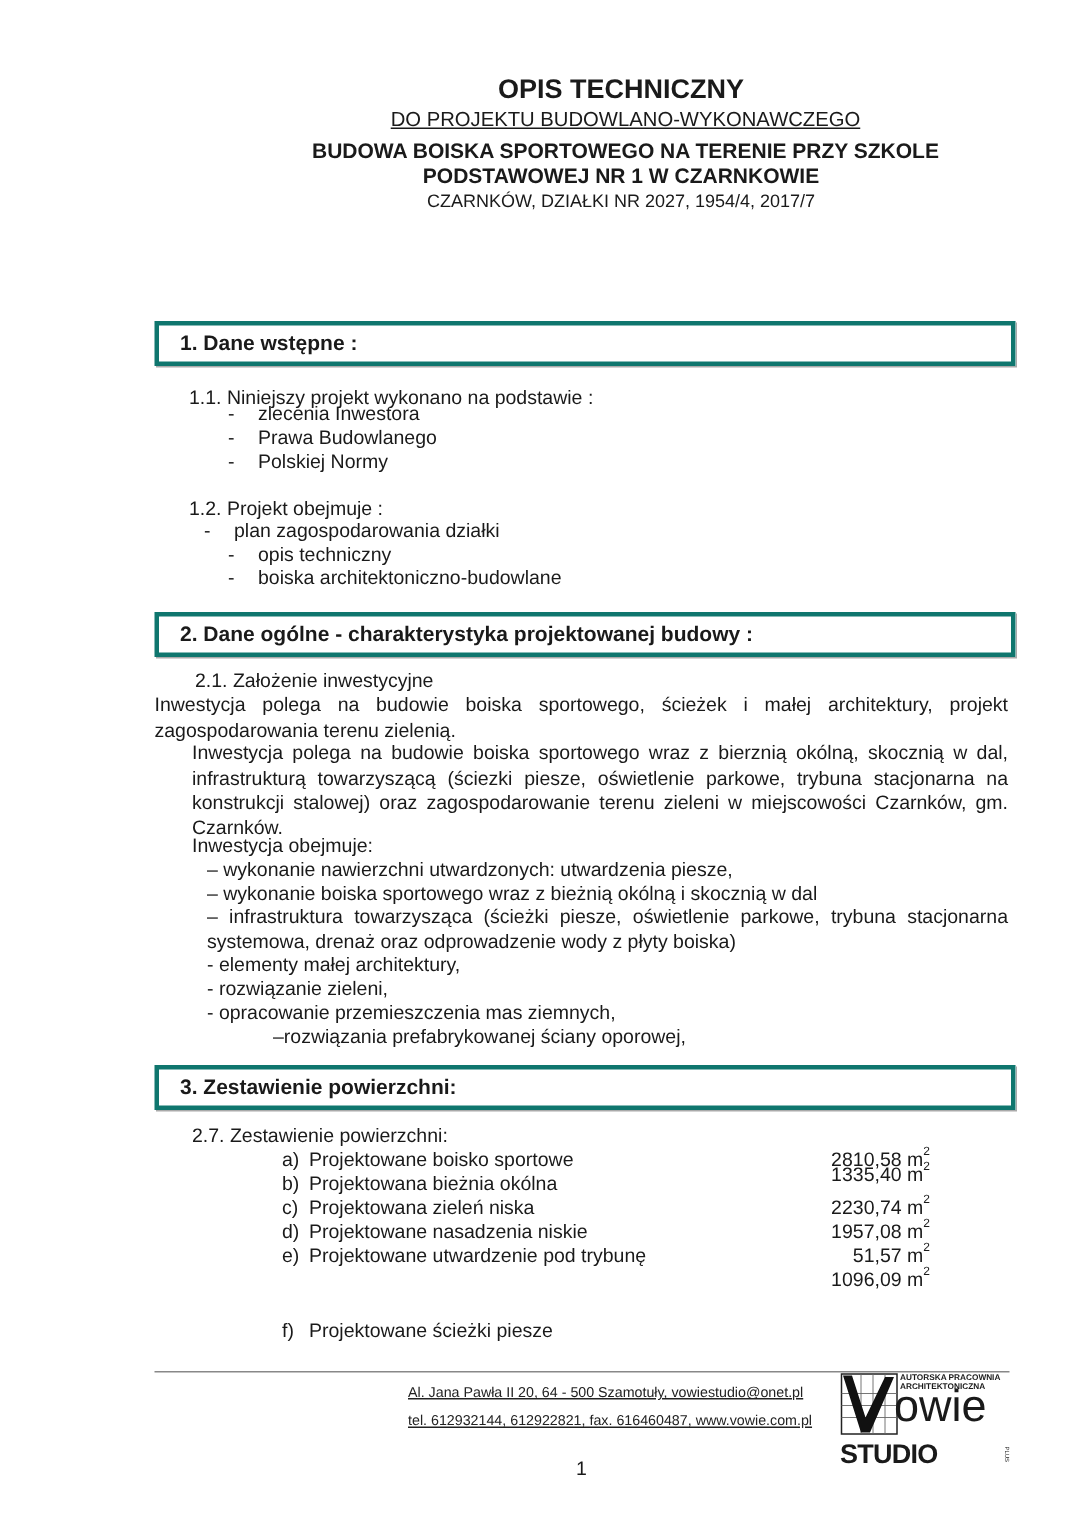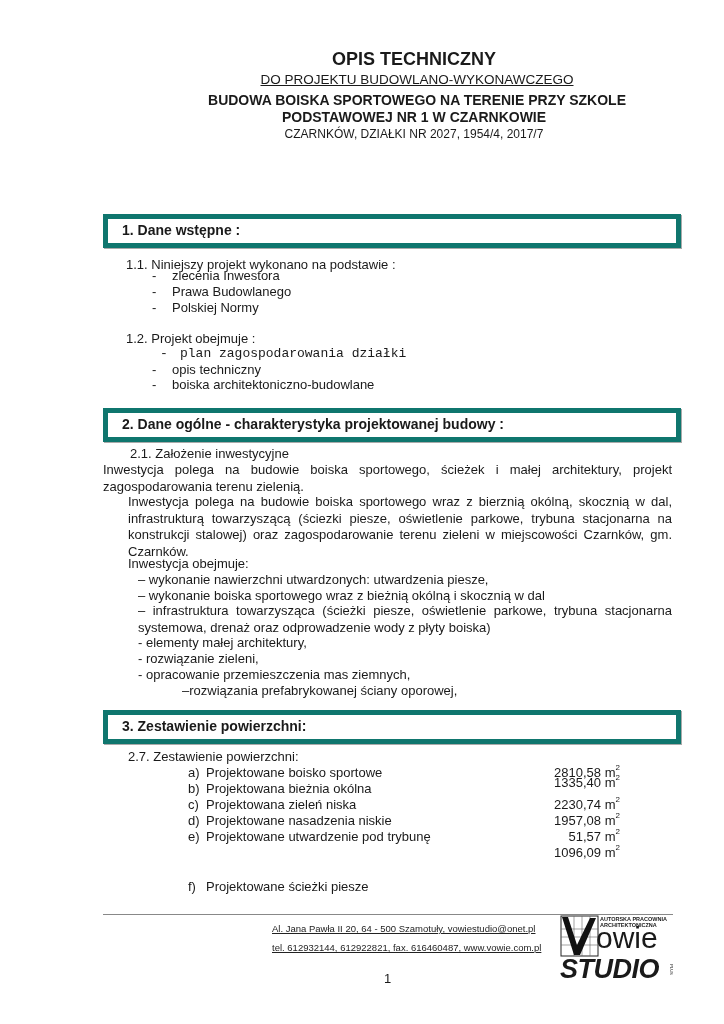--- a/index.html
+++ b/index.html
@@ -7,21 +7,21 @@
          font-family: "Liberation Sans", sans-serif; color: #1a1a1a; }
   .abs { position: absolute; white-space: nowrap; }
   .title { left: 0; width: 724px; text-align: center; }
   #t1 { top: 49px; font-size: 18px; font-weight: bold; left: 52px; }
   #t2 { top: 72px; font-size: 13.5px; text-decoration: underline; left: 55px; }
   #t3 { top: 92px; font-size: 14px; font-weight: bold; left: 55px; }
   #t4 { top: 109px; font-size: 14px; font-weight: bold; left: 52px; }
   #t5 { top: 127px; font-size: 12px; left: 52px; }
 
   .box { position: absolute; left: 103px; width: 568px; height: 24px;
-         border: 5px solid #0f766e; box-shadow: 1px 1px 0 #aaa; }
+         border: 3px solid #0f766e; box-shadow: 1px 1px 0 #aaa; }
   .box span { position: absolute; left: 14px; top: 3px; font-size: 14px; font-weight: bold; }
 
   .t { font-size: 13px; line-height: 16px; }
   .dash { display: inline-block; width: 20px; }
   .row { position: absolute; font-size: 13px; }
   .val { position: absolute; right: 104px; font-size: 13px; text-align: right; }
   sup { font-size: 8px; vertical-align: top; position: relative; top: -2px; }
 
   .just { position: absolute; font-size: 13px; line-height: 16.5px; text-align: justify; }
 
@@ -41,21 +41,21 @@
 
 <div class="box" style="top:214px;">
   <span>1.  Dane wstępne :</span>
 </div>
 <div class="abs t" style="left:126px; top:257px;">1.1. Niniejszy projekt wykonano na podstawie :</div>
 <div class="abs t" style="left:152px; top:268px;"><span class="dash">-</span><span>zlecenia Inwestora</span></div>
 <div class="abs t" style="left:152px; top:284px;"><span class="dash">-</span><span>Prawa Budowlanego</span></div>
 <div class="abs t" style="left:152px; top:300px;"><span class="dash">-</span><span>Polskiej Normy</span></div>
 
 <div class="abs t" style="left:126px; top:331px;">1.2. Projekt obejmuje :</div>
-<div class="abs t" style="left:160px; top:346px;font-family:Liberation Mono, monospace;"><span class="dash">-</span><span>plan zagospodarowania działki</span></div>
+<div class="abs t" style="left:136px; top:346px;"><span class="dash">-</span><span>plan zagospodarowania działki</span></div>
 <div class="abs t" style="left:152px; top:362px;"><span class="dash">-</span><span>opis techniczny</span></div>
 <div class="abs t" style="left:152px; top:377px;"><span class="dash">-</span><span>boiska architektoniczno-budowlane</span></div>
 
 <div class="box" style="top:408px;">
   <span>2.  Dane ogólne - charakterystyka projektowanej budowy :</span>
 </div>
 <div class="abs t" style="left:130px; top:446px;">2.1. Założenie inwestycyjne</div>
 <div class="just" style="left:103px; top:462px; width:569px;">Inwestycja polega na budowie boiska sportowego, ścieżek i małej architektury,  projekt zagospodarowania terenu zielenią.</div>
 <div class="just" style="left:128px; top:494px; width:544px;">Inwestycja polega na budowie boiska sportowego wraz z bierznią okólną, skocznią w dal, infrastrukturą towarzyszącą (ściezki piesze, oświetlenie parkowe, trybuna stacjonarna na konstrukcji stalowej) oraz zagospodarowanie terenu zieleni  w miejscowości Czarnków, gm. Czarnków.</div>
 <div class="abs t" style="left:128px; top:556px;">Inwestycja obejmuje:</div>
@@ -108,15 +108,15 @@
       <line x1="1" y1="22" x2="38" y2="22"></line>
         <line x1="1" y1="30" x2="38" y2="30"></line>
     </g>
     <path d="M2 2 L14 40 L20 40 L36 3 L30 3 L17 30 L8 2 Z" fill="#111"></path>
   </svg>
   <div class="abs" style="left:40px; top:1px; font-size:5.5px; font-weight:bold; line-height:6px;">
     <div>AUTORSKA PRACOWNIA</div>
     <div>ARCHITEKTONICZNA</div>
   </div>
   <div class="abs" style="left:36px; top:8px; font-size:30px; line-height:30px;">owie</div>
-  <div class="abs" style="left:0px; top:40px; font-size:27px; font-weight:bold; line-height:28px; letter-spacing:-0.5px;font-style:italic;">STUDIO</div>
+  <div class="abs" style="left:0px; top:40px; font-size:18px; font-weight:bold; line-height:28px; letter-spacing:-0.5px;">STUDIO</div>
   <div class="abs" style="left:106px; top:52px; font-size:4px; transform:rotate(90deg);">PLUS</div>
 </div>
 
 </body></html>

